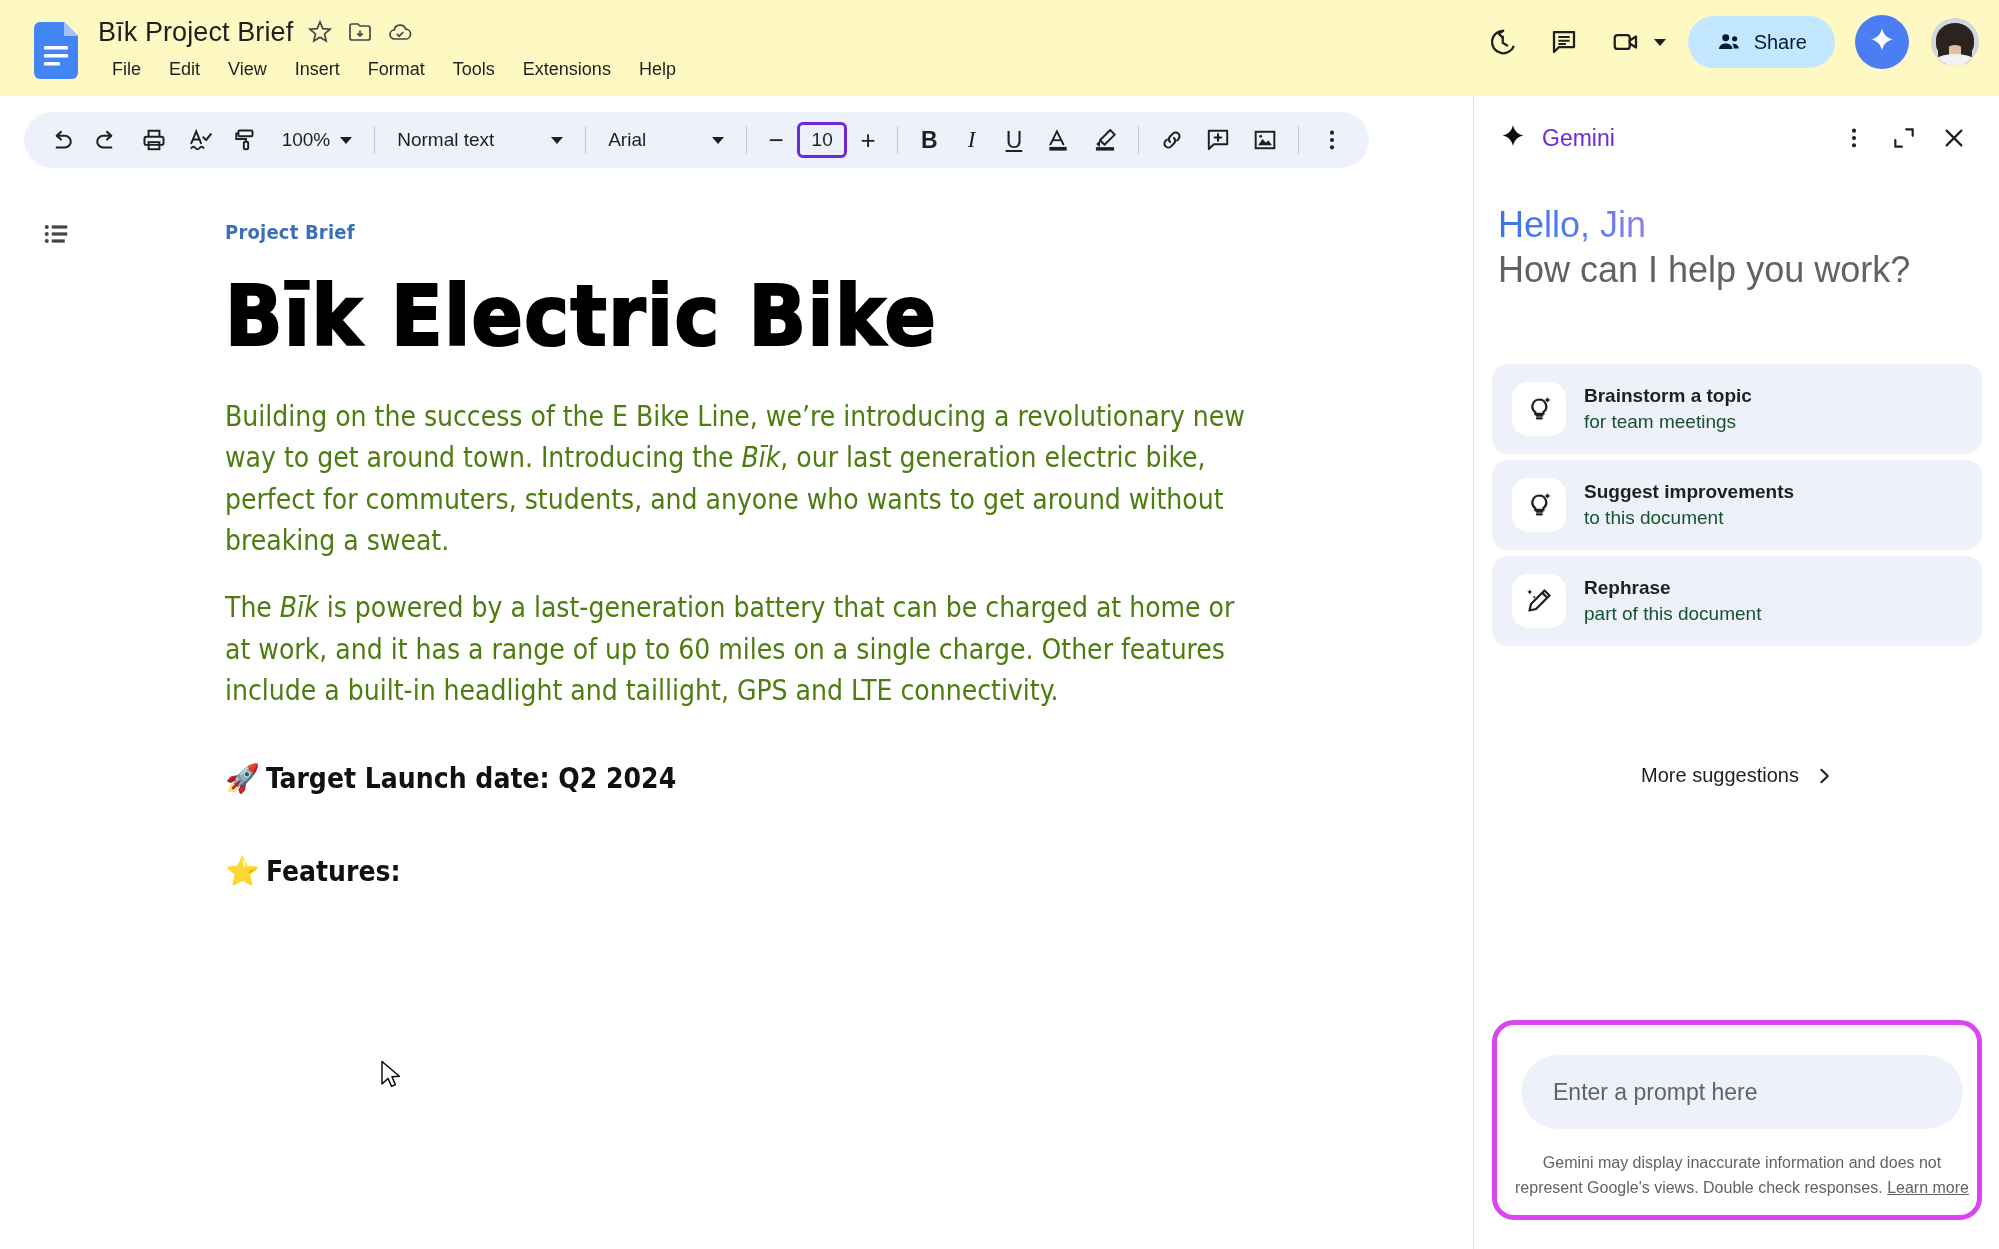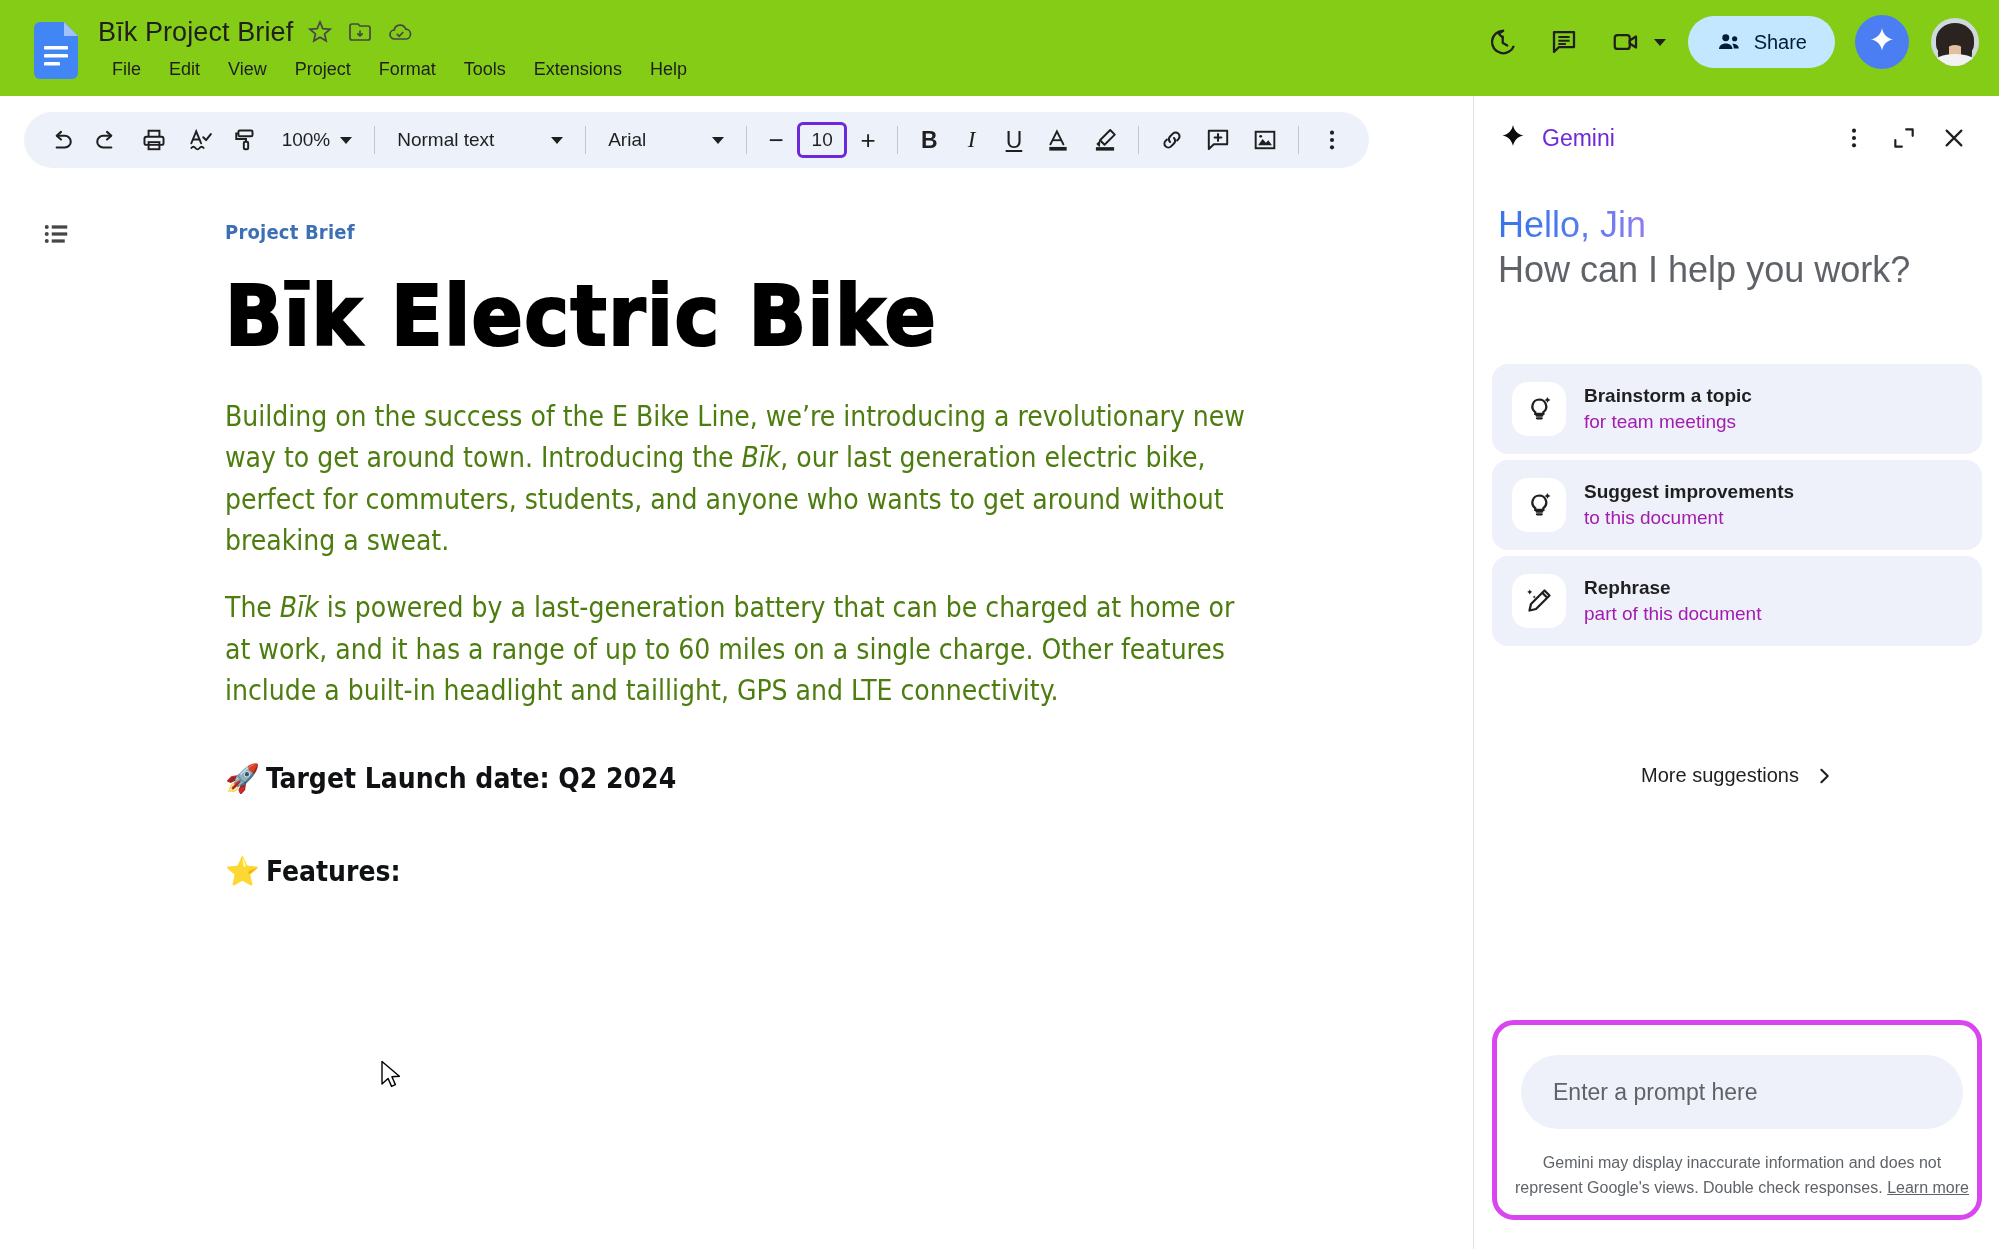--- a/index.html
+++ b/index.html
@@ -7,21 +7,21 @@
     width: 1999px; height: 1249px;
     background: #ffffff;
     font-family: "Liberation Sans", sans-serif;
     overflow: hidden;
   }
   body { position: relative; }
 
   
   #header {
     position: absolute; left: 0; top: 0; width: 1999px; height: 96px;
-    background: #84cc16;
+    background: #fef9c3;
   }
   #docs-logo {
     position: absolute; left: 34px; top: 22px; width: 44px; height: 57px;
   }
   #doc-title-row {
     position: absolute; left: 98px; top: 12px; height: 40px;
     display: flex; align-items: center; gap: 14px;
   }
   #doc-title {
     font-size: 27px; color: #1f1f1f; letter-spacing: 0.1px;
@@ -187,21 +187,21 @@
     display: flex; align-items: center; gap: 18px;
     background: #eef1f9; border-radius: 16px;
     padding: 18px 20px; margin-bottom: 6px; cursor: pointer;
   }
   .gp-card-ic {
     width: 54px; height: 54px; border-radius: 16px; background: #ffffff;
     display: flex; align-items: center; justify-content: center; flex: none;
   }
   .gp-card-ic svg { width: 30px; height: 30px; fill: #1f1f1f; }
   .gp-card-t { font-size: 19px; font-weight: bold; color: #1f1f1f; line-height: 1.38; }
-  .gp-card-s { font-size: 19px; color: #a21caf; line-height: 1.38; }
+  .gp-card-s { font-size: 19px; color: #14532d; line-height: 1.38; }
 
   #gp-more {
     position: absolute; top: 668px; left: 0; width: 526px;
     display: flex; align-items: center; justify-content: center; gap: 16px;
     font-size: 20px; color: #1f1f1f; cursor: pointer;
   }
   #gp-more svg { width: 18px; height: 18px; fill: #1f1f1f; }
 
   #gp-footer {
     position: absolute; left: 18px; top: 924px; width: 490px; height: 200px;
@@ -252,21 +252,21 @@
           <path d="M6.5 19a4.5 4.5 0 0 1-.3-8.99A6 6 0 0 1 17.8 9.2 4.4 4.4 0 0 1 17.5 19h-11z" fill="none" stroke="#444746" stroke-width="1.7"></path>
           <path d="M9.3 14.4l1.9 1.9 3.6-3.8" fill="none" stroke="#444746" stroke-width="1.7" stroke-linecap="round"></path>
         </svg>
     </span>
   </div>
 
   <div id="menubar">
     <span class="menu-item">File</span>
     <span class="menu-item">Edit</span>
     <span class="menu-item">View</span>
-    <span class="menu-item">Project</span>
+    <span class="menu-item">Insert</span>
     <span class="menu-item">Format</span>
     <span class="menu-item">Tools</span>
     <span class="menu-item">Extensions</span>
     <span class="menu-item">Help</span>
   </div>
 
   <div id="header-right">
     <div class="hdr-icon-btn">
       <svg viewBox="0 0 24 24">
           <path d="M13 3a9 9 0 1 0 8.49 12" fill="none" stroke="#1f1f1f" stroke-width="1.8"></path>

